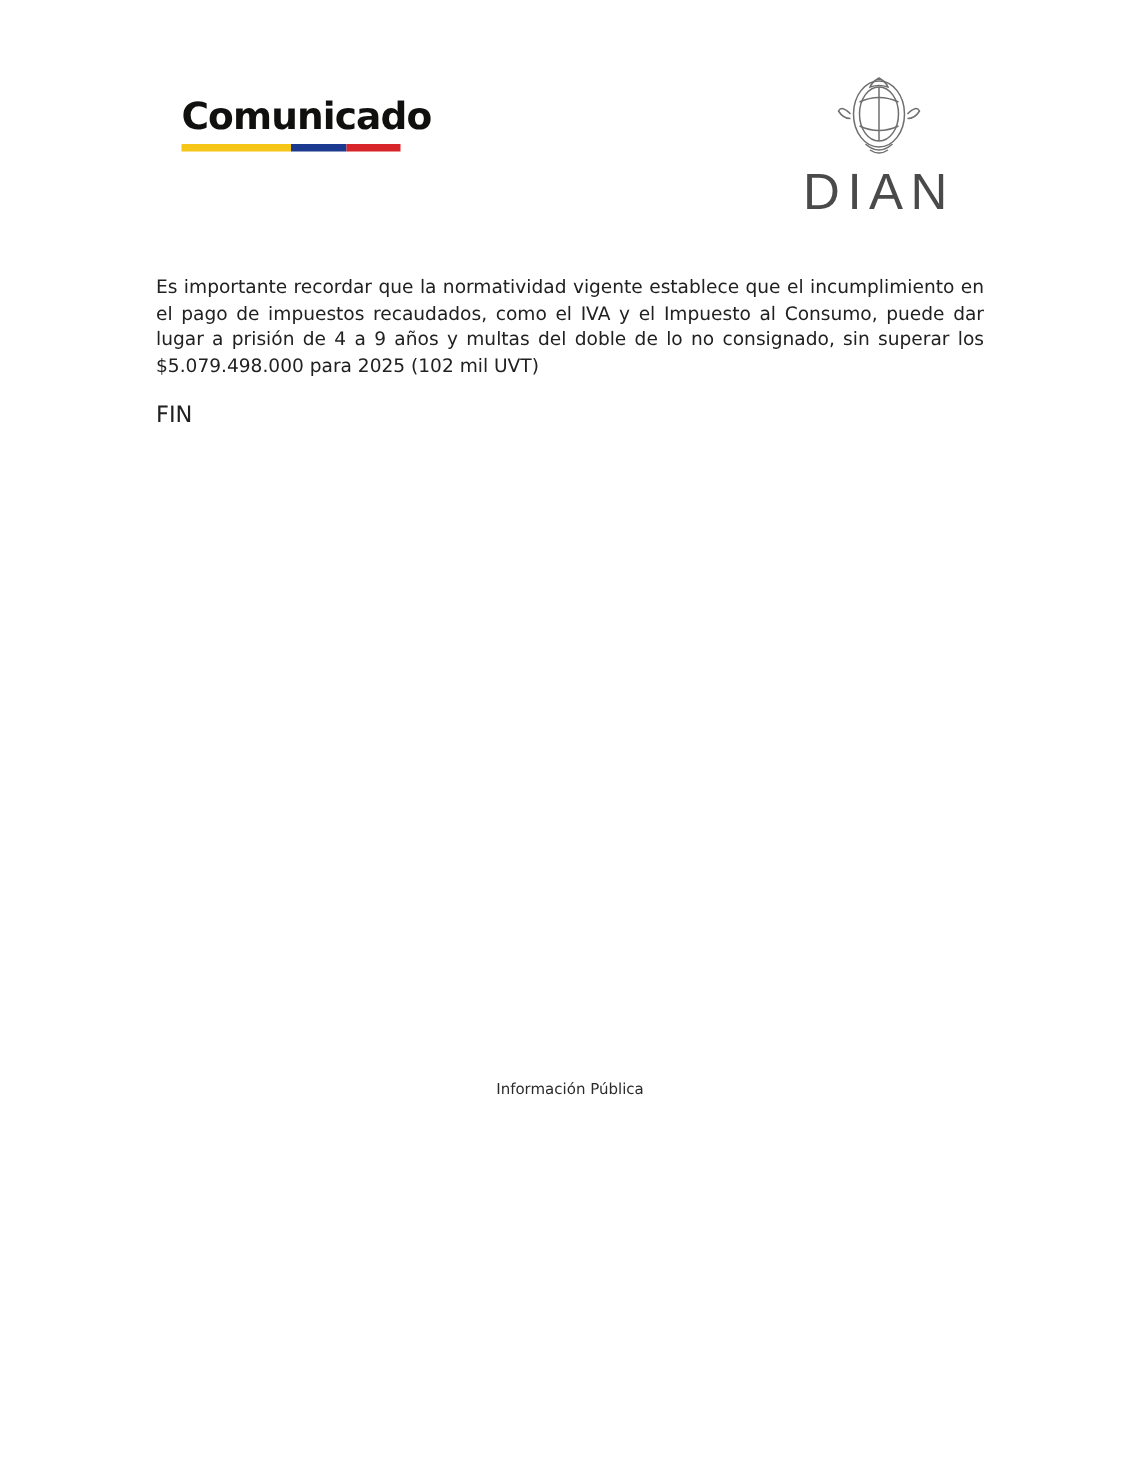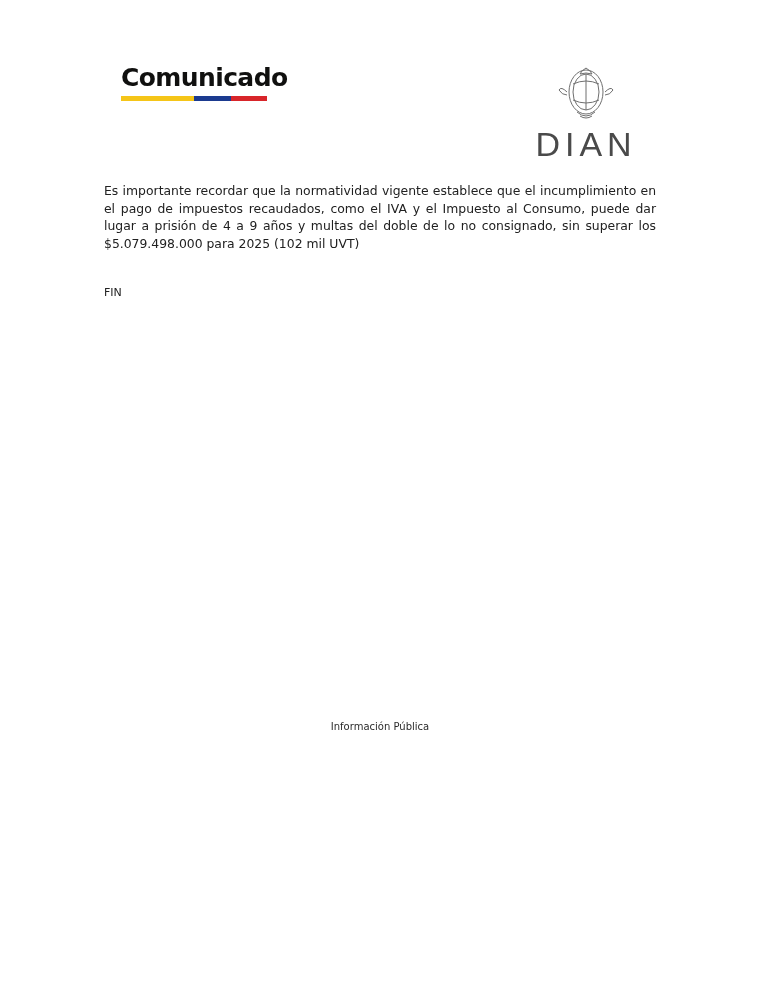--- a/index.html
+++ b/index.html
@@ -53,21 +53,21 @@
   }
   .masthead-rule span { display: block; height: 100%; }
   .bar-y { width: 50%; }
   .bar-b { width: 25%; }
   .bar-r { width: 25%; }
 
   
   .dian {
     position: absolute;
     right: 0;
-    top: 16px;
+    top: 0;
     width: 140px;
     text-align: center;
   }
   .dian-crest {
     height: 60px;
     display: flex;
     align-items: center;
     justify-content: center;
   }
   .dian-word {
@@ -87,26 +87,26 @@
     left: 104px;
     width: 552px;
   }
   .paragraph {
     font-family: "DejaVu Sans", sans-serif;
     font-size: 12.4px;
     line-height: 17.5px;
     color: #212121;
     text-align: justify;
     text-justify: inter-word;
-    margin: 0 0 34px 0;
+    margin: 0 0 15px 0;
   }
   .paragraph:last-child { margin-bottom: 0; }
   .end-mark {
     font-family: "DejaVu Sans", sans-serif;
-    font-size: 11px;
+    font-size: 15px;
     color: #212121;
     text-align: left;
   }
 
   
   .footer {
     position: absolute;
     bottom: 58px;
     left: 0;
     width: 100%;

